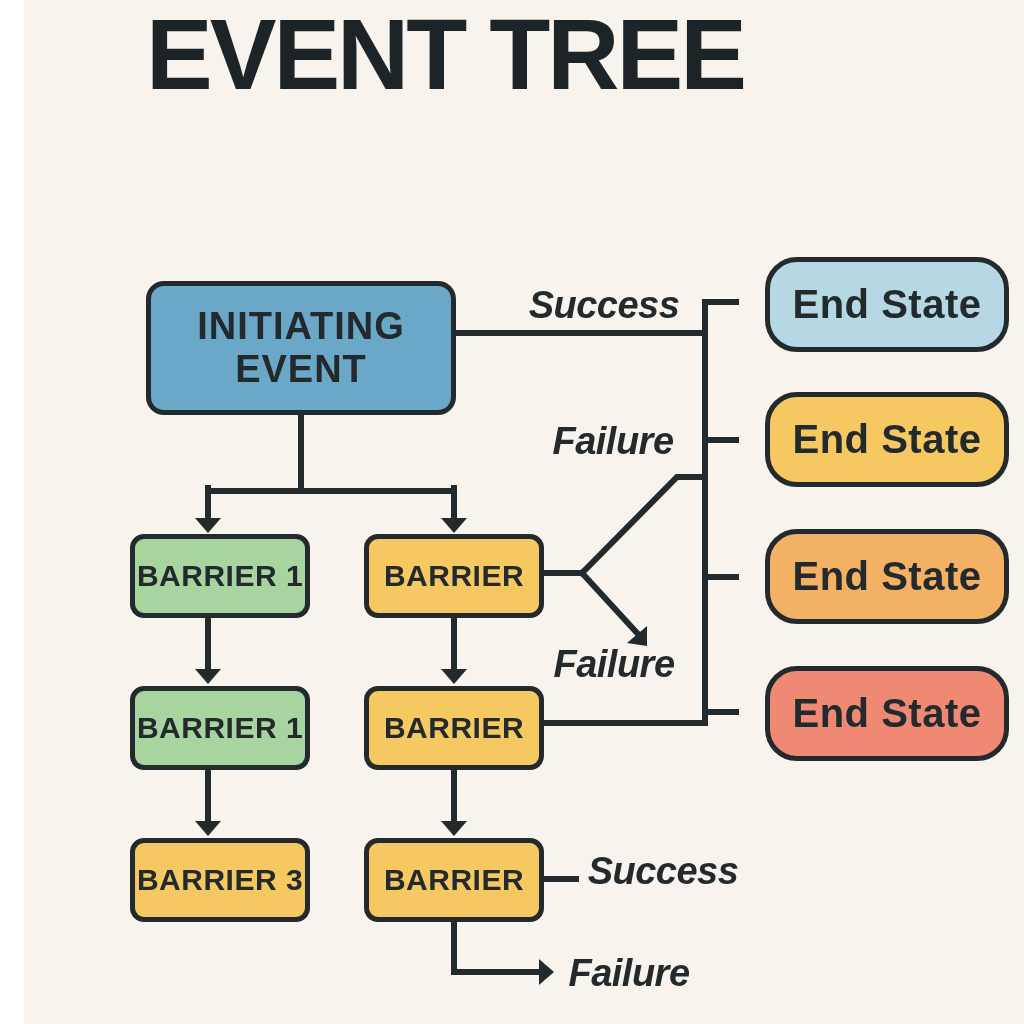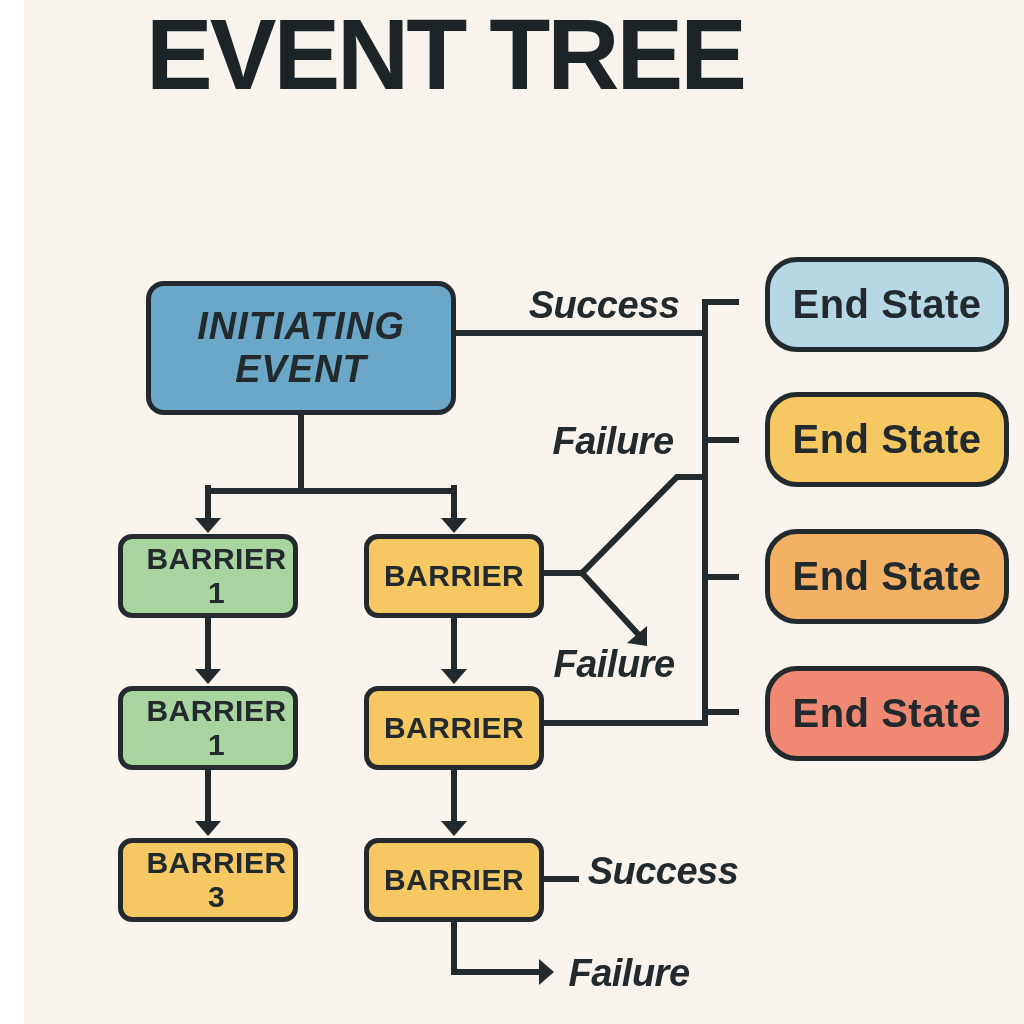--- a/index.html
+++ b/index.html
@@ -40,28 +40,28 @@
     font-weight: 700;
   }
   .node-initiating {
     left: 122px; top: 281px;
     width: 310px; height: 134px;
     border-radius: 18px;
     font-size: 38px;
     line-height: 1.12;
     letter-spacing: 1px;
   }
-  .node-initiating .inner { width: 270px; font-style: italic; }
+  .node-initiating .inner { width: 270px; }
   .node-barrier {
     width: 180px; height: 84px;
     border-radius: 14px;
     font-size: 30px;
     letter-spacing: 0.5px;
   }
-  .col-left { left: 94px; padding-left: 17px; }
+  .col-left { left: 106px; }
   .col-mid  { left: 340px; }
   .row-1 { top: 534px; }
   .row-2 { top: 686px; }
   .row-3 { top: 838px; }
   .node-endstate {
     left: 741px;
     width: 244px; height: 95px;
     border-radius: 32px;
     font-size: 40px;
     letter-spacing: 0.5px;

